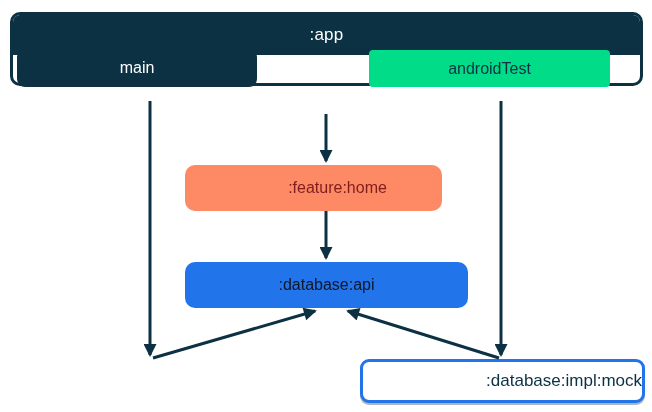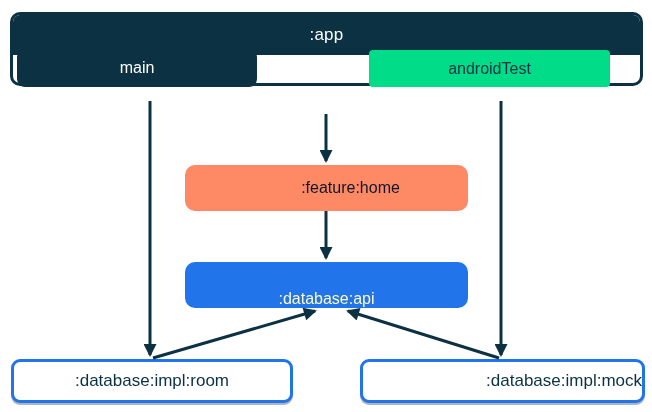--- a/index.html
+++ b/index.html
@@ -49,32 +49,31 @@
   }
   .androidtest-box {
     left: 369px; top: 50px; width: 241px; height: 37px;
     background: var(--green, #00dc87);
     color: var(--navy, #0c3143);
     border-radius: 4px;
     font-size: 16px;
   }
   
   .feature-home {
-    left: 185px; top: 165px; width: 283px; height: 46px;
+    left: 185px; top: 165px; width: 257px; height: 46px;
     background: var(--salmon, #fd8965);
-    color: #0f172a;
+    color: #7f1d1d;
     border-radius: 10px;
     padding-left: 48px;
   }
   .database-api {
     left: 185px; top: 262px; width: 283px; height: 46px;
     background: var(--blue, #2174ea);
-    color: #fef9c3;
+    color: #0f172a;
     border-radius: 10px;
-    align-items: flex-end;
   }
   
   .impl-box {
     background: #ffffff;
     border: 3px solid var(--blue, #2174ea);
     border-radius: 9px;
     color: var(--navy, #0c3143);
     font-size: 17px;
     box-shadow: 0 2px 0 rgba(12, 49, 67, 0.35);
   }
@@ -127,21 +126,18 @@
   </div>
 
   <div class="node feature-home">
     <span>:feature:home</span>
   </div>
 
   <div class="node database-api">
     <span>:database:api</span>
   </div>
 
-  <div class="node impl-box impl-room">
-    <span>:database:impl:room</span>
-  </div>
 
   <div class="node impl-box impl-mock">
     <span>:database:impl:mock</span>
   </div>
 
 </div>
 
 </body></html>

